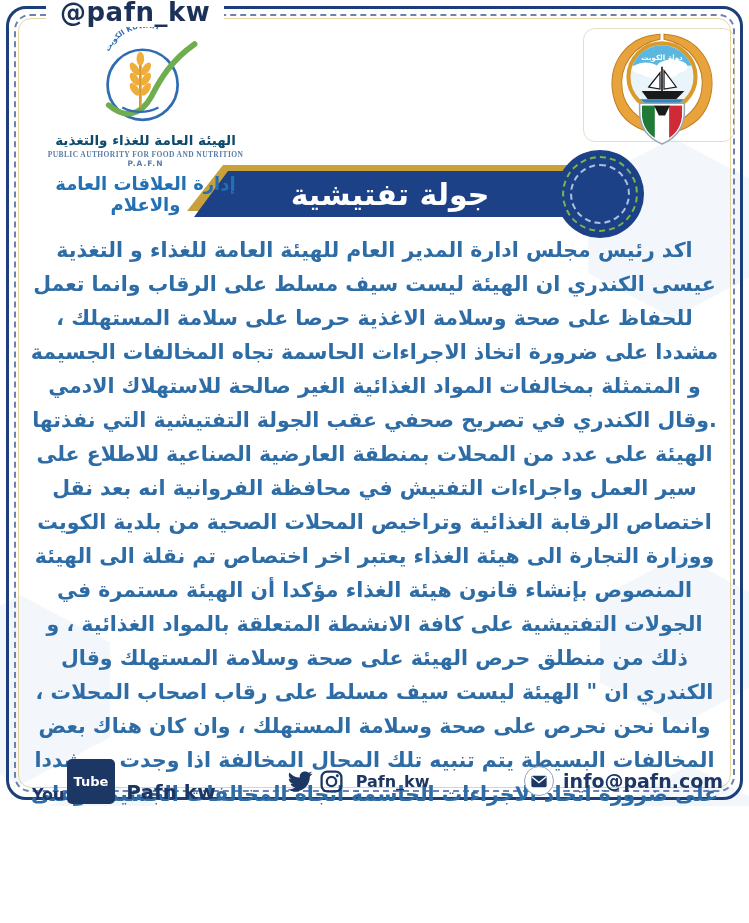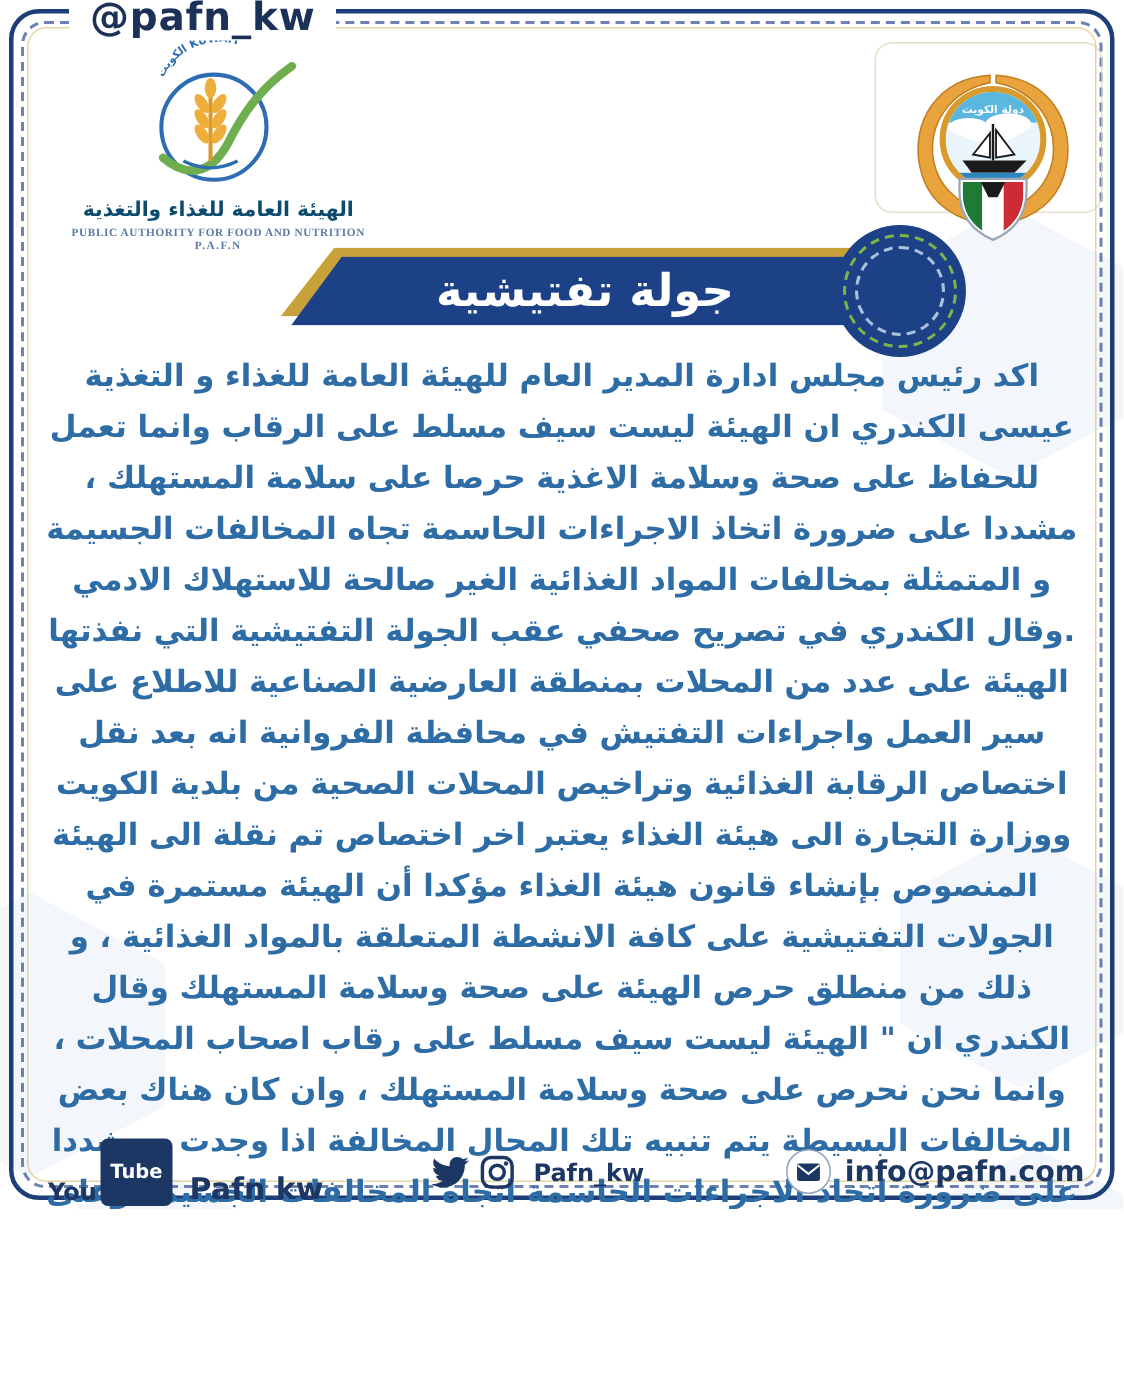--- a/index.html
+++ b/index.html
@@ -15,26 +15,26 @@
   .inner-border{position:absolute;inset:14px;border:2px dashed #47639f;border-radius:16px;z-index:1;opacity:.8;pointer-events:none;}
   .gold-border{position:absolute;inset:18px;border:1px solid #d2b35a;border-radius:13px;z-index:1;opacity:.55;pointer-events:none;}
   
   .handle{position:absolute;top:-3px;left:46px;z-index:5;background:#ffffff;
           padding:0 14px;font-size:26px;font-weight:bold;color:#1c3158;letter-spacing:.5px;}
   
   .logo-block{position:absolute;left:18px;top:26px;width:255px;z-index:3;text-align:center;}
   .logo-block svg{display:block;margin:0 auto;}
   .logo-name-ar{font-size:13.5px;font-weight:bold;color:#0c4a6e;margin-top:2px;}
   .logo-name-en{font-size:7.5px;font-weight:bold;color:#5a7ca6;letter-spacing:.4px;margin-top:2px;font-family:Liberation Serif, serif;}
-  .logo-abbr{font-size:7.5px;font-weight:bold;color:#5a7ca6;letter-spacing:1px;font-family:Liberation Serif, serif;}
+  .logo-abbr{font-size:7.5px;font-weight:bold;color:#5a7ca6;letter-spacing:1px;}
   .logo-dept{font-size:18px;font-weight:bold;color:#2470b4;margin-top:5px;direction:rtl;}
   
   .emblem-frame{position:absolute;top:28px;right:14px;width:150px;height:112px;
                 border:1px solid #d8d2b2;border-radius:12px;opacity:.7;z-index:1;}
-  .emblem{position:absolute;top:44px;right:26px;z-index:3;}
+  .emblem{position:absolute;top:28px;right:26px;z-index:3;}
   
   .banner{position:absolute;left:170px;top:164px;width:480px;height:60px;z-index:2;}
   .band-gold{position:absolute;left:17px;top:1px;right:55px;height:46px;background:#c9a13b;
              clip-path:polygon(36px 0,100% 0,100% 100%,0 100%);}
   .band{position:absolute;left:24px;top:7px;right:48px;height:46px;background:#1d4187;
         clip-path:polygon(34px 0,100% 0,100% 100%,0 100%);}
   .cap{position:absolute;left:386px;top:-14px;width:88px;height:88px;border-radius:50%;background:#1d4187;}
   .cap-green{position:absolute;inset:6px;border:2px dashed #7ab648;border-radius:50%;}
   .cap-white{position:absolute;inset:14px;border:2px dashed #cfe0f4;border-radius:50%;opacity:.8;}
   .band-title{position:absolute;left:70px;right:110px;top:7px;height:46px;display:flex;
@@ -94,20 +94,21 @@
         <ellipse cx="45" cy="47" rx="3.2" ry="6.4" transform="rotate(-34 45 47)"></ellipse>
         <ellipse cx="55" cy="47" rx="3.2" ry="6.4" transform="rotate(34 55 47)"></ellipse>
         <ellipse cx="45" cy="56" rx="3.2" ry="6.4" transform="rotate(-34 45 56)"></ellipse>
         <ellipse cx="55" cy="56" rx="3.2" ry="6.4" transform="rotate(34 55 56)"></ellipse>
       </g>
       <path d="M 34 72 Q 50 80 66 72" fill="none" stroke="#2f6db3" stroke-width="2"></path>
     </svg>
     <div class="logo-name-ar">الهيئة العامة للغذاء والتغذية</div>
     <div class="logo-name-en">PUBLIC AUTHORITY FOR FOOD AND NUTRITION</div>
     <div class="logo-abbr">P.A.F.N</div>
+    <div class="logo-dept">إدارة العلاقات العامة والاعلام</div>
   </div>
 
   <div class="emblem-frame"></div>
   <div class="emblem">
     <svg width="122" height="118" viewBox="0 0 120 116">
       <g>
         <path d="M58,6 C24,8 6,36 12,66 C16,86 30,98 50,103 L53,95 C36,90 24,78 21,62 C17,38 32,16 58,11 Z" fill="#e8a33d" stroke="#c07f1f" stroke-width="1"></path>
         <path d="M62,6 C96,8 114,36 108,66 C104,86 90,98 70,103 L67,95 C84,90 96,78 99,62 C103,38 88,16 62,11 Z" fill="#e8a33d" stroke="#c07f1f" stroke-width="1"></path>
       </g>
       <circle cx="60" cy="48" r="33" fill="#eaf4fb" stroke="#d99a2b" stroke-width="4"></circle>

